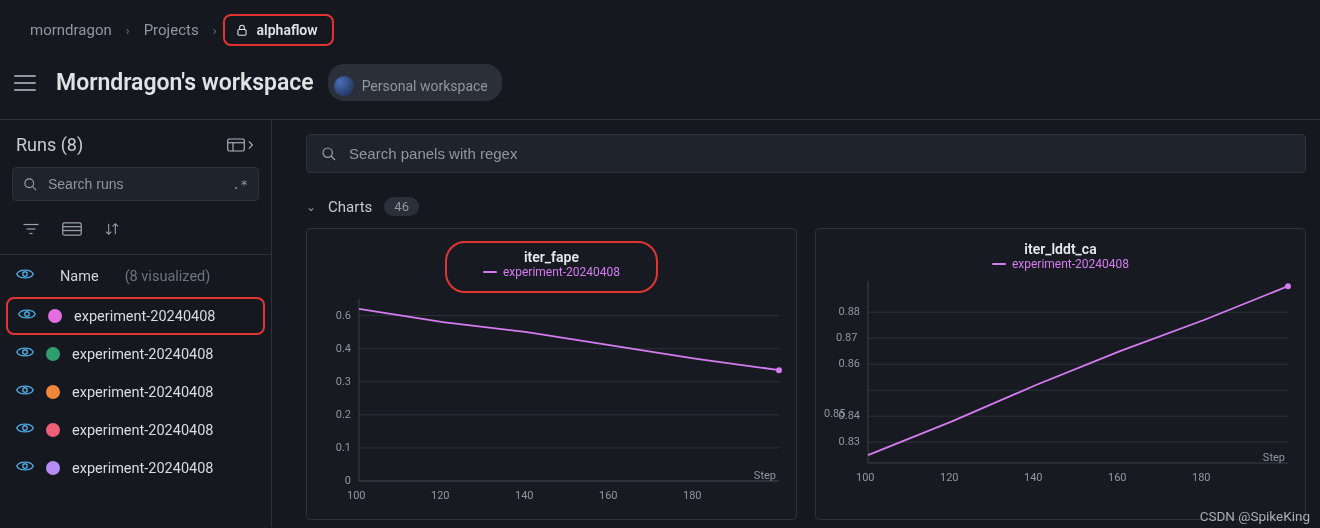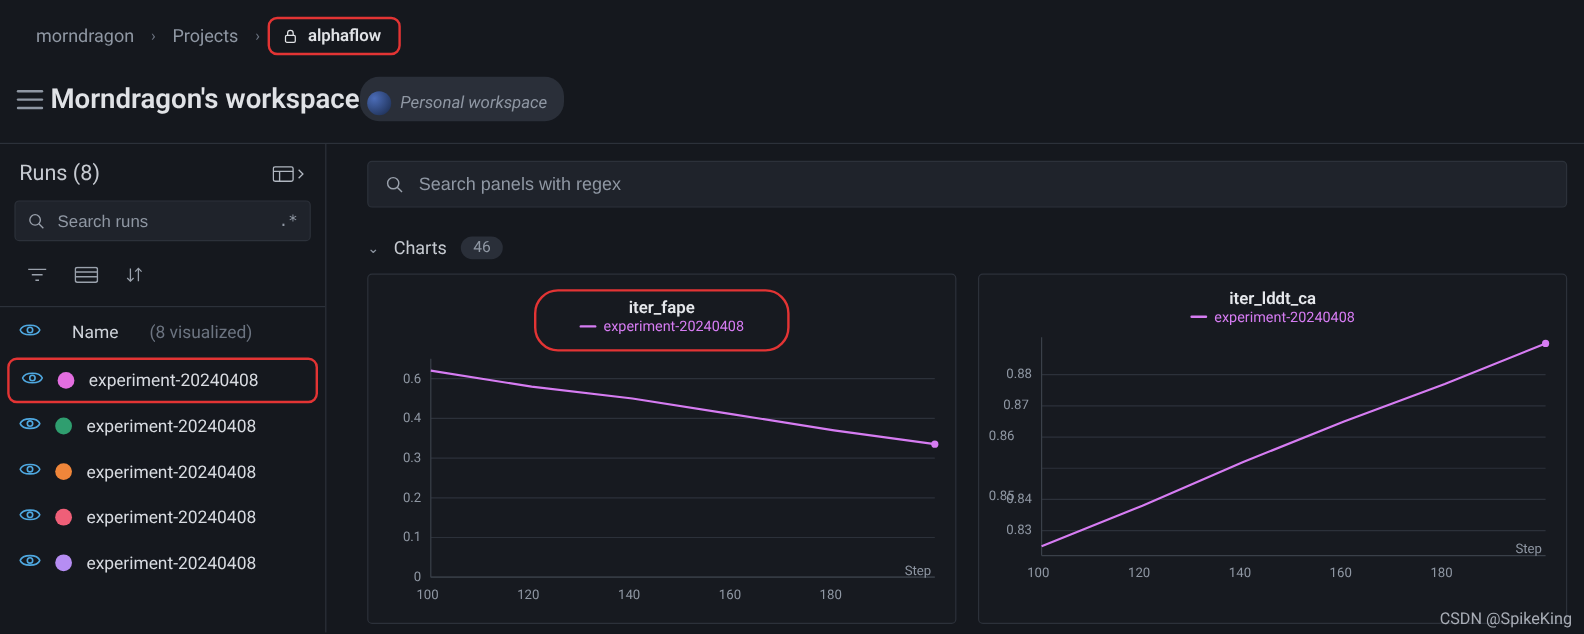--- a/index.html
+++ b/index.html
@@ -43,33 +43,33 @@
     padding: 6px 14px 6px 10px;
     border: 2.5px solid var(--bg-highlight-red);
     border-radius: 8px;
   }
   .crumb-project svg { fill: none; stroke: #e0e2e6; stroke-width: 1.8; }
 
   
   .ws-header {
     display: flex; align-items: center;
     padding: 6px 14px 18px 14px;
+    gap: 14px;
   }
   .hamburger {
     width: 22px; height: 16px; display: flex; flex-direction: column; justify-content: space-between;
     margin-right: 6px;
   }
   .hamburger span { height: 2px; background: var(--text-secondary); border-radius: 1px; }
   .ws-title { font-size: 23px; font-weight: 600; }
   .ws-badge {
     display: flex; align-items: center; gap: 8px;
     background: #2a2f39; color: var(--text-secondary);
     border-radius: 16px; padding: 12px 14px 5px 6px;
     font-size: 14px;
-    font-style: italic;
   }
   .ws-badge .avatar {
     width: 20px; height: 20px; border-radius: 50%;
     background: radial-gradient(circle at 30% 30%, #4b6cb7, #182848);
   }
 
   
   .main {
     display: flex;
     border-top: 1px solid var(--border-color);
@@ -433,21 +433,21 @@
               <line x1="44" y1="61.2" x2="464" y2="61.2" stroke="#2c313a" stroke-width="1"></line>
               <line x1="44" y1="35.19999999999999" x2="464" y2="35.19999999999999" stroke="#2c313a" stroke-width="1"></line>
     <line x1="44" y1="4" x2="44" y2="186" stroke="#3a4049" stroke-width="1"></line>
     <line x1="44" y1="186" x2="464" y2="186" stroke="#3a4049" stroke-width="1"></line>
     <path d="M44.0 178.2 L128.0 144.4 L212.0 108.0 L296.0 74.2 L380.0 43.0 L464.0 9.2 " fill="none" stroke="#d67cf2" stroke-width="1.8"></path>
     <circle cx="464" cy="9.199999999999989" r="3" fill="#d67cf2"></circle>
   </svg>
             <div class="y-tick" style="left: 0px; top: 158.2px; width: 36px; text-align: right;">0.83</div>
             <div class="y-tick" style="left: 0px; top: 132.2px; width: 36px; text-align: right;">0.84</div>
             <div class="y-tick" style="left: 0px; top: 106.2px; width: 36px; text-align: left; margin-top: 24px;">0.85</div>
-            <div class="y-tick" style="left: 0px; top: 80.2px; width: 36px; ">0.86</div>
+            <div class="y-tick" style="left: 0px; top: 80.2px; width: 36px; text-align: right;">0.86</div>
             <div class="y-tick" style="left: 12px; top: 54.2px; width: 36px; text-align: left;">0.87</div>
             <div class="y-tick" style="left: 0px; top: 28.2px; width: 36px; text-align: right;">0.88</div>
             <div class="x-tick" style="left: 32px; top: 194px;">100</div>
             <div class="x-tick" style="left: 116px; top: 194px;">120</div>
             <div class="x-tick" style="left: 200px; top: 194px;">140</div>
             <div class="x-tick" style="left: 284px; top: 194px;">160</div>
             <div class="x-tick" style="left: 368px; top: 194px;">180</div>
             <div class="axis-label x-label">Step</div>
           </div>
         </div>

